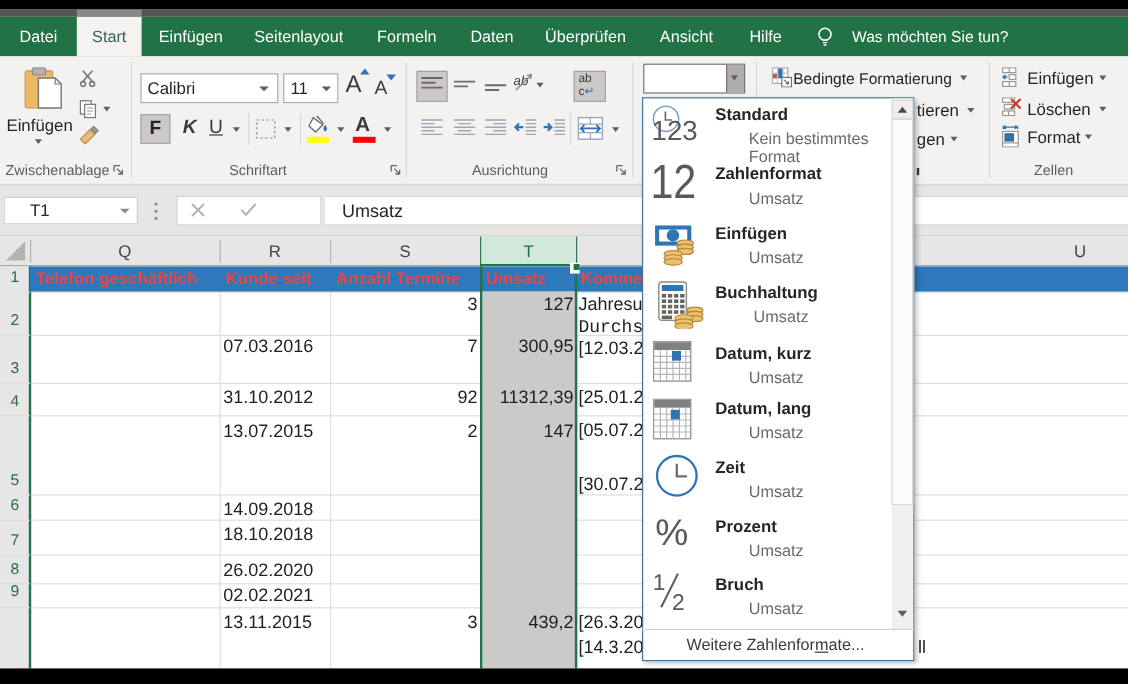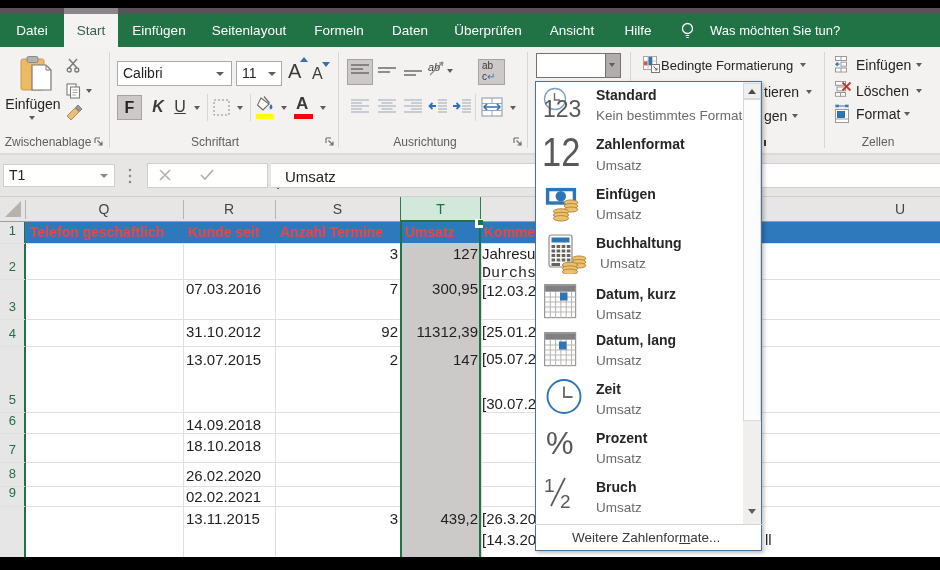--- a/index.html
+++ b/index.html
@@ -13,21 +13,21 @@
   .combo { position:absolute; background:#fff; border:1px solid #acaaa8; font-size:14px; color:#252423; line-height:23px; }
   .carr { position:absolute; top:10px; width:0; height:0; border-left:4px solid transparent; border-right:4px solid transparent; border-top:4px solid #605c5a; }
   .darr { width:0; height:0; border-left:3.5px solid transparent; border-right:3.5px solid transparent; border-top:4px solid #605c5a; position:absolute; }
   .hdrlab { position:absolute; top:197px; height:24px; line-height:24px; text-align:center; font-size:14px; color:#444; }
   .rowlab { position:absolute; left:0; width:16px; text-align:right; font-size:13px; color:#276b48; display:flex; align-items:flex-end; justify-content:flex-end; padding-bottom:5px; }
   .rline { position:absolute; height:1px; background:#dfdfdf; }
   .r1t { position:absolute; top:224px; font-size:14px; font-weight:bold; color:#ef4444; }
   .cell { position:absolute; font-size:15px; color:#1f1f1f; line-height:15px; white-space:nowrap; }
   .ar { text-align:right; }
   .ddt { position:absolute; font-size:14px; font-weight:bold; color:#262626; }
-  .dds { position:absolute; font-size:13.5px; color:#6a6a6a; }
+  .dds { position:absolute; font-size:13.5px; color:#6a6a6a;margin-left:28px; }
 </style>
 </head>
 <body>
 
 <div class="abs" style="left:0;top:0;width:940px;height:8px;background:#000;"></div>
 <div class="abs" style="left:0;top:8px;width:940px;height:6px;background:#585358;"></div>
 <div class="abs" style="left:64px;top:8px;width:54px;height:6px;background:#8a868b;"></div>
 <div class="abs" style="left:0;top:14px;width:940px;height:33px;background:#217346;"></div>
 
 <div class="abs" style="left:64px;top:14px;width:54px;height:33px;background:#f5f3f2;"></div>
@@ -230,21 +230,21 @@
     <rect x="0.5" y="5.5" width="13" height="13" fill="#fff" stroke="#9b9997"></rect>
     <path d="M0.5 15 h13" stroke="#9b9997"></path>
     <rect x="2.5" y="7.5" width="7" height="6" fill="#2e75b6" stroke="#1f5a8e" stroke-width="0.8"></rect>
   </svg>
   <div class="abs" style="left:856px;top:106px;font-size:14px;color:#252423;">Format</div>
   <div class="abs darr" style="left:904px;top:112px;"></div>
 </div>
 
 <div class="abs" style="left:0;top:155px;width:940px;height:42px;background:#e8e6e5;"></div>
 <div id="fbar">
-  <div class="abs" style="left:3px;top:164px;width:112px;height:23px;background:#fff;border:1px solid #d0cecd;font-size:14px;color:#252423;line-height:21px;"><span style="margin-left:5px;">T1</span></div>
+  <div class="abs" style="left:3px;top:164px;width:112px;height:23px;background:#fff;border:1px solid #d0cecd;font-size:14px;color:#252423;line-height:21px;"><span style="margin-left:21px;">T1</span></div>
   <div class="carr" style="left:100px;top:174px;border-top-color:#8c8a88;"></div>
   <svg class="abs" style="left:128px;top:168px;" width="4" height="16" viewBox="0 0 4 16">
       <circle cx="2" cy="2" r="1.3" fill="#8c8a88"></circle>
       <circle cx="2" cy="8" r="1.3" fill="#8c8a88"></circle>
       <circle cx="2" cy="14" r="1.3" fill="#8c8a88"></circle>
     </svg>
   <div class="abs" style="left:147px;top:163px;width:121px;height:25px;background:#fff;border:1px solid #d0cecd;"></div>
   <svg class="abs" style="left:159px;top:169px;" width="12" height="12" viewBox="0 0 12 12">
       <path d="M1 1 L11 11 M11 1 L1 11" stroke="#b3b0af" stroke-width="1.6"></path>
     </svg>

